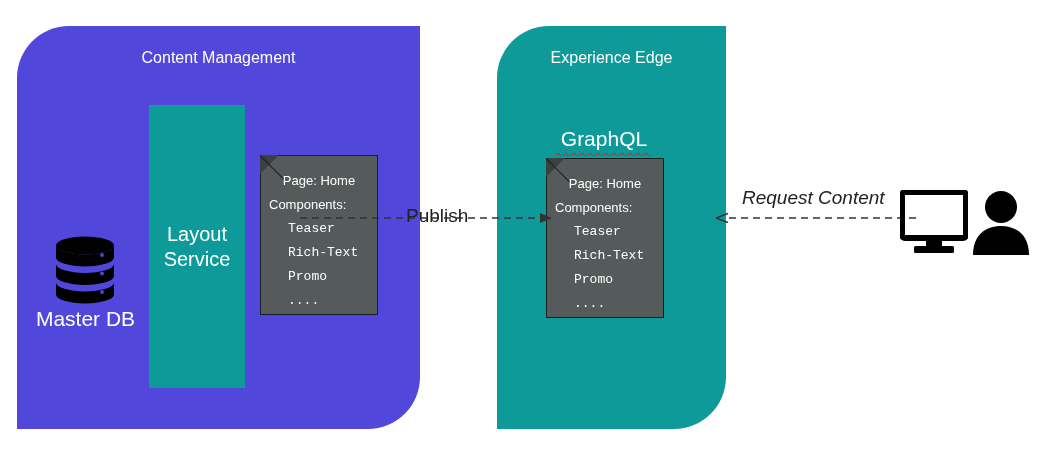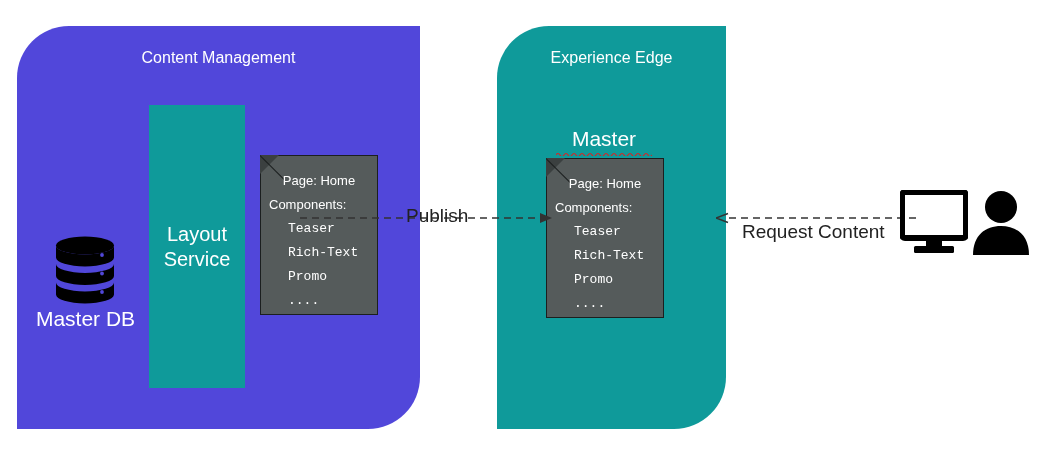--- a/index.html
+++ b/index.html
@@ -183,21 +183,21 @@
   #conn-request { left: 716px; top: 210px; width: 200px; height: 16px; }
 
   .conn-label {
     position: absolute;
     color: #222222;
     font-size: 19px;
     line-height: 23px;
     white-space: nowrap;
   }
   #label-publish { left: 406px; top: 204px; }
-  #label-request { left: 742px; top: 220px; }
+  #label-request { left: 742px; top: 186px; font-style: italic; }
 
   
   #user-group {
     position: absolute;
     left: 900px;
     top: 190px;
     width: 130px;
     height: 70px;
   }
   #monitor-icon {
@@ -254,21 +254,21 @@
       <div class="note-line indent">Rich-Text</div>
       <div class="note-line indent">Promo</div>
       <div class="note-line indent">....</div>
     </div>
   </div>
 
   <div id="panel-ee" class="panel">
     <div class="panel-title">Experience Edge</div>
   </div>
 
-  <div id="graphql-label">Master</div>
+  <div id="graphql-label">GraphQL</div>
   <svg id="graphql-squiggle" viewBox="0 0 96 4" preserveAspectRatio="none">
     <path d="M0 3 Q2 0 4 3 T8 3 T12 3 T16 3 T20 3 T24 3 T28 3 T32 3 T36 3 T40 3 T44 3 T48 3 T52 3 T56 3 T60 3 T64 3 T68 3 T72 3 T76 3 T80 3 T84 3 T88 3 T92 3 T96 3" fill="none" stroke="#E02020" stroke-width="1.2"></path>
   </svg>
 
   <div id="note-ee" class="note">
     <span class="note-fold"></span>
     <span class="note-fold-edge"></span>
     <div class="note-body">
       <div class="note-line center">Page: Home</div>
       <div class="note-line lead">Components:</div>

